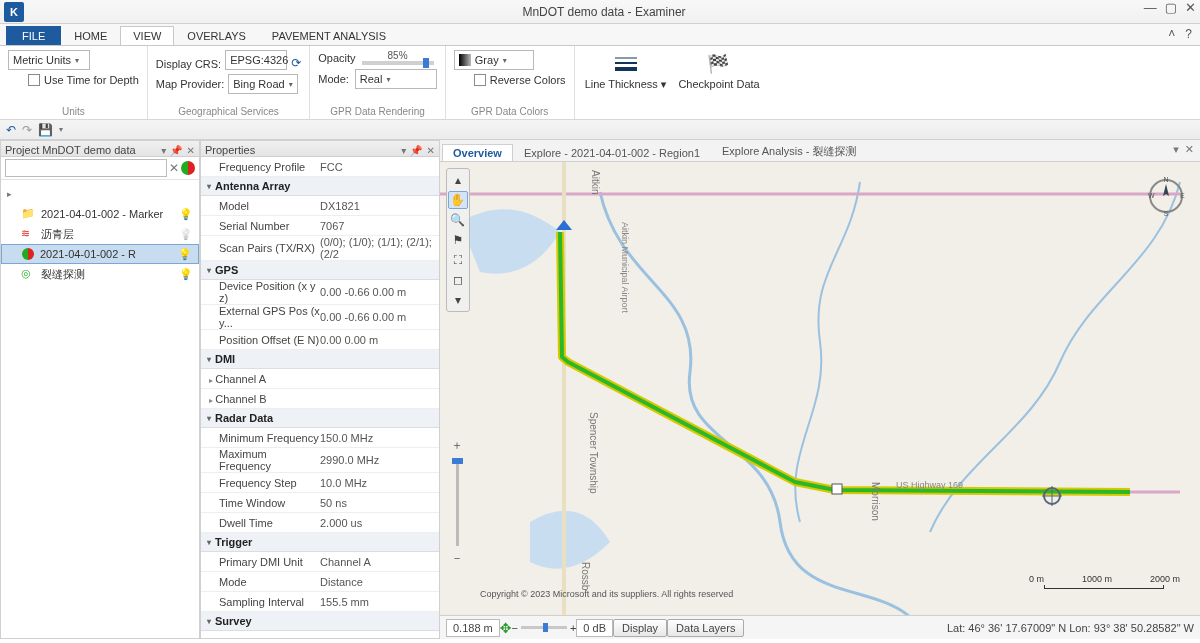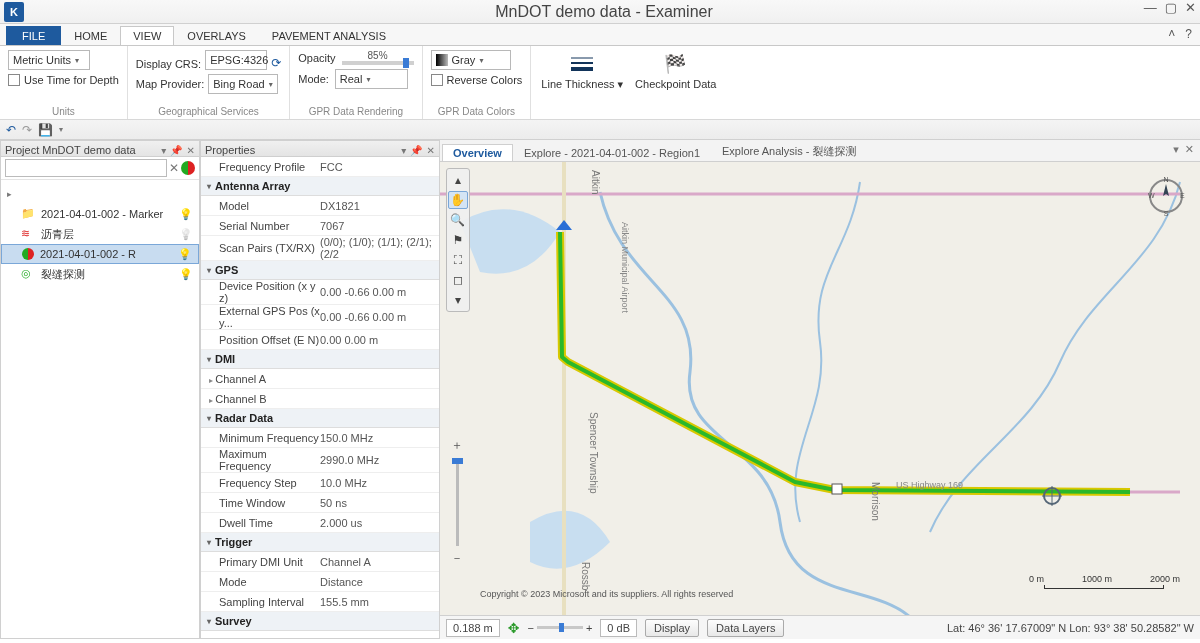--- a/index.html
+++ b/index.html
@@ -1,40 +1,40 @@
 <!DOCTYPE html>
 <html><head>
 <meta charset="utf-8">
 <style>
 * { box-sizing: border-box; margin: 0; padding: 0; font-family: "Segoe UI", Tahoma, sans-serif; }
 body { background: #fff; overflow: hidden; width: 1200px; height: 643px; font-size: 12px; color: #333; }
 
 
 .titlebar { height: 24px; background: linear-gradient(#f8f8f8,#f0f0f0); display: flex; align-items: center; border-bottom: 1px solid #d0d0d0; position: relative; }
 .titlebar .logo { width: 20px; height: 20px; margin: 0 4px; background: #1e5a9e; color: #fff; display: flex; align-items: center; justify-content: center; font-weight: bold; font-size: 11px; border-radius: 2px; }
-.titlebar .title { position: absolute; left: 8px; right: 0; text-align: center; font-size: 16px; color: #444; pointer-events: none; }
+.titlebar .title { position: absolute; left: 8px; right: 0; text-align: center; font-size: 12px; color: #444; pointer-events: none; }
 .titlebar .wincontrols { position: absolute; right: 4px; top: 0; display: flex; gap: 8px; color: #555; font-size: 13px; }
 
 
 .ribbon-tabs { height: 22px; display: flex; align-items: flex-end; border-bottom: 1px solid #c8c8c8; padding-left: 6px; background: #f7f7f7; position: relative;}
 .ribbon-tab { padding: 3px 12px; font-size: 11px; color: #333; border: 1px solid transparent; border-bottom: none; cursor: pointer; }
 .ribbon-tab.file { background: #1e5a9e; color: #fff; padding: 3px 15px; }
 .ribbon-tab.active { background: #fff; border-color: #c8c8c8; }
 .ribbon-help { position:absolute; right:8px; top:3px; display:flex; gap:10px; font-size:12px; color:#555;}
 .ribbon-help span{cursor:pointer;}
 
 
 .ribbon { height: 74px; background: #fff; border-bottom: 1px solid #d8d8d8; display: flex; }
 .ribbon-group { border-right: 1px solid #e0e0e0; padding: 4px 8px 0 8px; display: flex; flex-direction: column; justify-content: space-between; }
 .group-body { display:flex; gap:8px; align-items:flex-start; flex:1;}
 .group-label { text-align: center; font-size: 10px; color: #888; padding-bottom: 2px; }
 .dd { border:1px solid #b8b8b8; height:20px; display:flex; align-items:center; padding:0 4px; background:#fff; font-size:11px; gap:4px; }
 .dd .caret{font-size:8px;color:#666;}
 .small-label{font-size:11px;color:#333;}
-.chk{display:flex;align-items:center;gap:4px;font-size:11px;color:#333;}
+.chk{display:flex;align-items:center;gap:4px;font-size:11px;color:#333;margin-left:20px;}
 .chk .box{width:12px;height:12px;border:1px solid #888;background:#fff;}
 .vcol{display:flex;flex-direction:column;gap:4px;justify-content:center;}
 .slider{width:72px;height:4px;background:#d0d0d0;position:relative;}
 .slider .thumb{position:absolute;top:-3px;width:6px;height:10px;background:#3a7bd5;}
 .bigbtn{display:flex;flex-direction:column;align-items:center;gap:2px;font-size:11px;color:#333;padding:2px;min-width:48px;}
 .bigbtn .ico{width:24px;height:24px;display:flex;align-items:center;justify-content:center;}
 
 
 .qat{height:20px;background:linear-gradient(#f4f4f4,#ececec);border-bottom:1px solid #d0d0d0;display:flex;align-items:center;padding:0 6px;gap:6px;}
 .qat span{font-size:12px;color:#1e5a9e;cursor:pointer;}
@@ -78,21 +78,21 @@
 .compass{position:absolute;right:12px;top:12px;width:44px;height:44px;}
 .map-tools{position:absolute;left:6px;top:6px;width:24px;background:rgba(240,240,240,0.9);border:1px solid #bbb;border-radius:3px;display:flex;flex-direction:column;align-items:center;gap:2px;padding:2px;}
 .map-tools .mt{width:20px;height:18px;display:flex;align-items:center;justify-content:center;font-size:12px;color:#444;cursor:pointer;border-radius:2px;}
 .map-tools .mt.active{background:#d4e4f4;border:1px solid #7aa7d8;}
 .map-zoombar{position:absolute;left:10px;bottom:48px;width:14px;height:130px;display:flex;flex-direction:column;align-items:center;}
 .map-zoombar .plus,.map-zoombar .minus{font-size:12px;color:#555;cursor:pointer;}
 .map-zoombar .track{flex:1;width:3px;background:#bbb;position:relative;margin:4px 0;}
 .map-zoombar .thumb{position:absolute;left:-4px;width:11px;height:6px;background:#3a7bd5;top:0;}
 
 
-.map-bottom{height:24px;border-top:1px solid #d0d0d0;background:#f5f5f5;display:flex;align-items:center;gap:8px;padding:0 6px;font-size:11px;color:#444;}
+.map-bottom{height:24px;border-top:1px solid #d0d0d0;background:#f5f5f5;display:flex;align-items:center;gap:0;padding:0 6px;font-size:11px;color:#444;}
 .map-bottom .mb-box{border:1px solid #bbb;background:#fff;padding:1px 6px;height:18px;display:flex;align-items:center;}
 .map-bottom .btn{border:1px solid #aaa;background:linear-gradient(#fdfdfd,#e8e8e8);padding:1px 8px;border-radius:2px;cursor:pointer;height:18px;display:flex;align-items:center;}
 .map-bottom .latlon{margin-left:auto;}
 .mini-slider{display:flex;align-items:center;gap:3px;}
 .mini-slider .trk{width:46px;height:3px;background:#c8c8c8;position:relative;}
 .mini-slider .th{position:absolute;top:-3px;width:5px;height:9px;background:#3a7bd5;}
 </style>
 </head>
 <body>
 
@@ -164,21 +164,21 @@
           <span class="small-label">Opacity</span>
           <div style="display:flex;flex-direction:column;align-items:center;">
             <span style="font-size:10px;color:#555">85%</span>
             <div class="slider">
                 <div class="thumb" style="left:85%"></div>
               </div>
           </div>
         </div>
         <div style="display:flex;align-items:center;gap:6px">
           <span class="small-label">Mode:</span>
-          <div class="dd" style="width:73px">
+          <div class="dd" style="width:82px">
               <span>Real</span>
               <span class="caret">▾</span>
             </div>
         </div>
       </div>
     </div>
     <div class="group-label">GPR Data Rendering</div>
   </div>
 
   <div class="ribbon-group">

